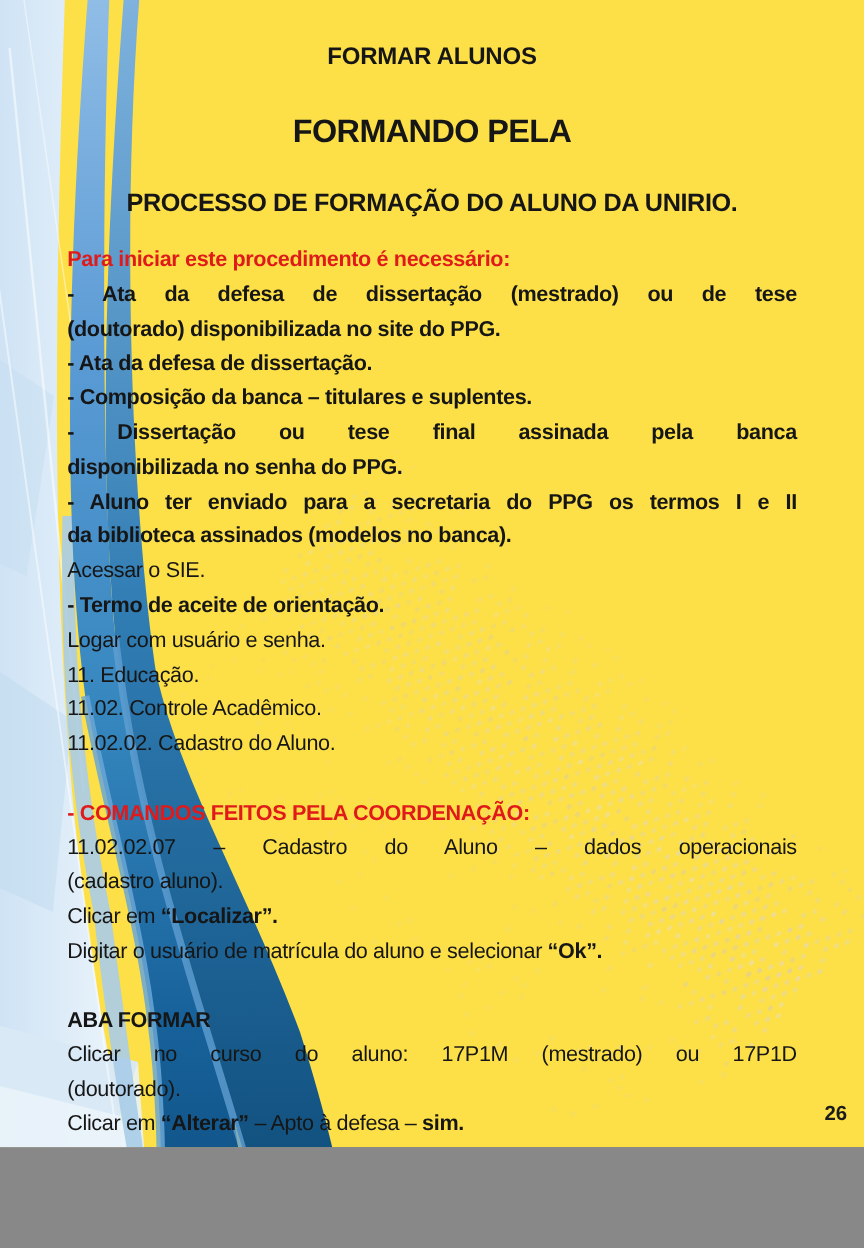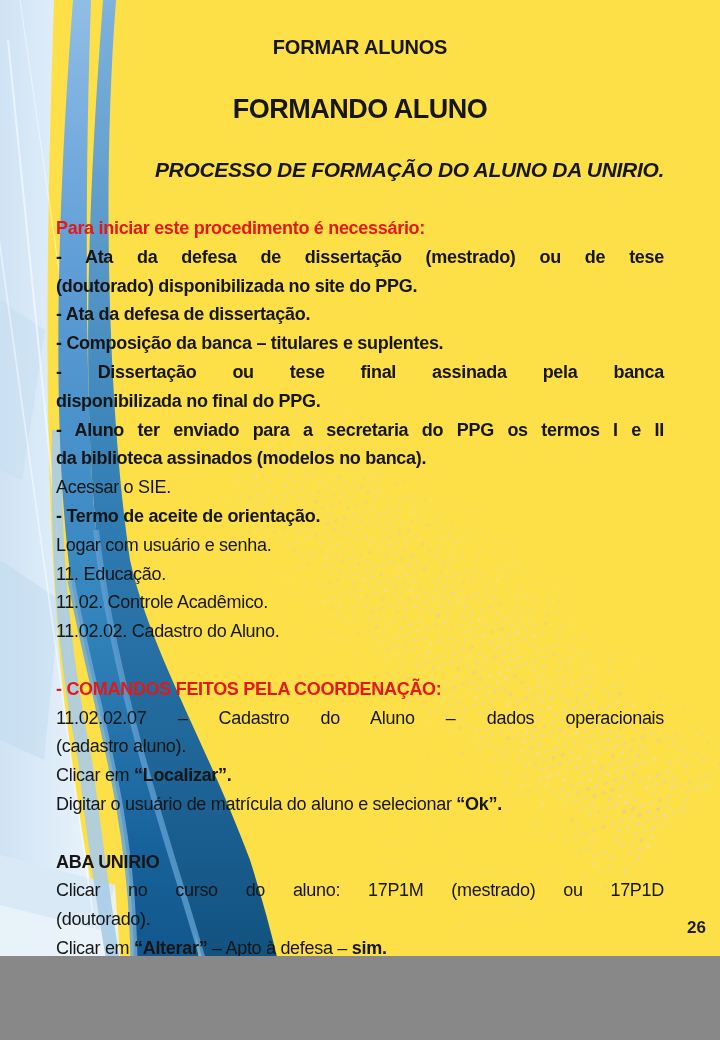--- a/index.html
+++ b/index.html
@@ -12,22 +12,22 @@
   .decor-left{position:absolute; left:0; top:0; width:320px; height:1040px; z-index:1;}
   
   .dots-wrap{
     position:absolute; top:756px; right:-20px; width:560px; height:320px;
     transform:rotate(43deg); transform-origin:top right; z-index:0;
   }
   
   .content{position:absolute; left:56px; top:36px; width:608px; z-index:2; color:#161616;}
   .t1{margin:0; font-size:20px; line-height:22px; font-weight:700; text-align:center; letter-spacing:-0.2px;}
   .t2{margin:38px 0 0 0; font-size:27px; line-height:27px; font-weight:700; text-align:center; letter-spacing:-0.5px;}
-  .t3{margin:36px 0 0 0; font-size:21px; line-height:21px; font-weight:700; font-style:italic; text-align:right; letter-spacing:-0.3px;}
-  .lines{margin-top:34px;}
+  .t3{margin:36px 0 0 0; font-size:21px; line-height:21px; font-weight:700; text-align:center; letter-spacing:-0.3px;}
+  .lines{margin-top:22px;}
   .line{
     min-height:28.8px; line-height:28.8px; font-size:18px; letter-spacing:-0.3px;
     white-space:nowrap; color:#161616;
   }
   .line.blank{height:28.8px;}
   .line .b{font-weight:700;}
   .line.red{color:#e01a1a; font-weight:700;}
   .line.stretch{white-space:normal; text-align:justify; text-align-last:justify;}
   
   .page-number{
@@ -1080,46 +1080,46 @@
         <rect x="265.0" y="310.8" width="3.4" height="4.8" rx="1.7" fill="#e2d6d6" fill-opacity="0.12"></rect>
         <rect x="376.6" y="310.8" width="3.4" height="4.8" rx="1.7" fill="#e0d0cd" fill-opacity="0.13"></rect>
         <rect x="395.2" y="310.8" width="3.4" height="4.8" rx="1.7" fill="#d8cfc9" fill-opacity="0.14"></rect>
         <rect x="469.6" y="310.8" width="3.4" height="4.8" rx="1.7" fill="#ddd3c4" fill-opacity="0.15"></rect>
         <rect x="544.0" y="310.8" width="3.4" height="4.8" rx="1.7" fill="#d9d6d0" fill-opacity="0.16"></rect>
       </svg>
   </div>
 
   <div class="content">
     <h2 class="t1">FORMAR ALUNOS</h2>
-    <h1 class="t2">FORMANDO ALUNO</h1>
+    <h1 class="t2">FORMANDO PELA</h1>
     <h3 class="t3">PROCESSO DE FORMAÇÃO DO ALUNO DA UNIRIO.</h3>
     <div class="lines">
         <div class="line red"><span class="b">Para iniciar este procedimento é necessário:</span></div>
         <div class="line stretch"><span class="b">- Ata da defesa de dissertação (mestrado) ou de tese</span></div>
         <div class="line"><span class="b">(doutorado) disponibilizada no site do PPG.</span></div>
         <div class="line"><span class="b">- Ata da defesa de dissertação.</span></div>
         <div class="line"><span class="b">- Composição da banca – titulares e suplentes.</span></div>
         <div class="line stretch"><span class="b">- Dissertação ou tese final assinada pela banca</span></div>
-        <div class="line"><span class="b">disponibilizada no final do PPG.</span></div>
+        <div class="line"><span class="b">disponibilizada no senha do PPG.</span></div>
         <div class="line stretch"><span class="b">- Aluno ter enviado para a secretaria do PPG os termos I e II</span></div>
         <div class="line"><span class="b">da biblioteca assinados (modelos no banca).</span></div>
         <div class="line"><span>Acessar o SIE.</span></div>
         <div class="line"><span class="b">- Termo de aceite de orientação.</span></div>
         <div class="line"><span>Logar com usuário e senha.</span></div>
         <div class="line"><span>11. Educação.</span></div>
         <div class="line"><span>11.02. Controle Acadêmico.</span></div>
         <div class="line"><span>11.02.02. Cadastro do Aluno.</span></div>
         <div class="line blank"></div>
         <div class="line red"><span class="b">- COMANDOS FEITOS PELA COORDENAÇÃO:</span></div>
         <div class="line stretch"><span>11.02.02.07 – Cadastro do Aluno – dados operacionais</span></div>
         <div class="line"><span>(cadastro aluno).</span></div>
         <div class="line"><span>Clicar em </span><span class="b">“Localizar”.</span></div>
         <div class="line"><span>Digitar o usuário de matrícula do aluno e selecionar </span><span class="b">“Ok”.</span></div>
         <div class="line blank"></div>
-        <div class="line"><span class="b">ABA UNIRIO</span></div>
+        <div class="line"><span class="b">ABA FORMAR</span></div>
         <div class="line stretch"><span>Clicar no curso do aluno: 17P1M (mestrado) ou 17P1D</span></div>
         <div class="line"><span>(doutorado).</span></div>
         <div class="line"><span>Clicar em </span><span class="b">“Alterar”</span><span> – Apto à defesa – </span><span class="b">sim.</span></div>
         <div class="line"><span>Salvar.</span></div>
       </div>
   </div>
 
   <div class="page-number">26</div>
 </div>
 

